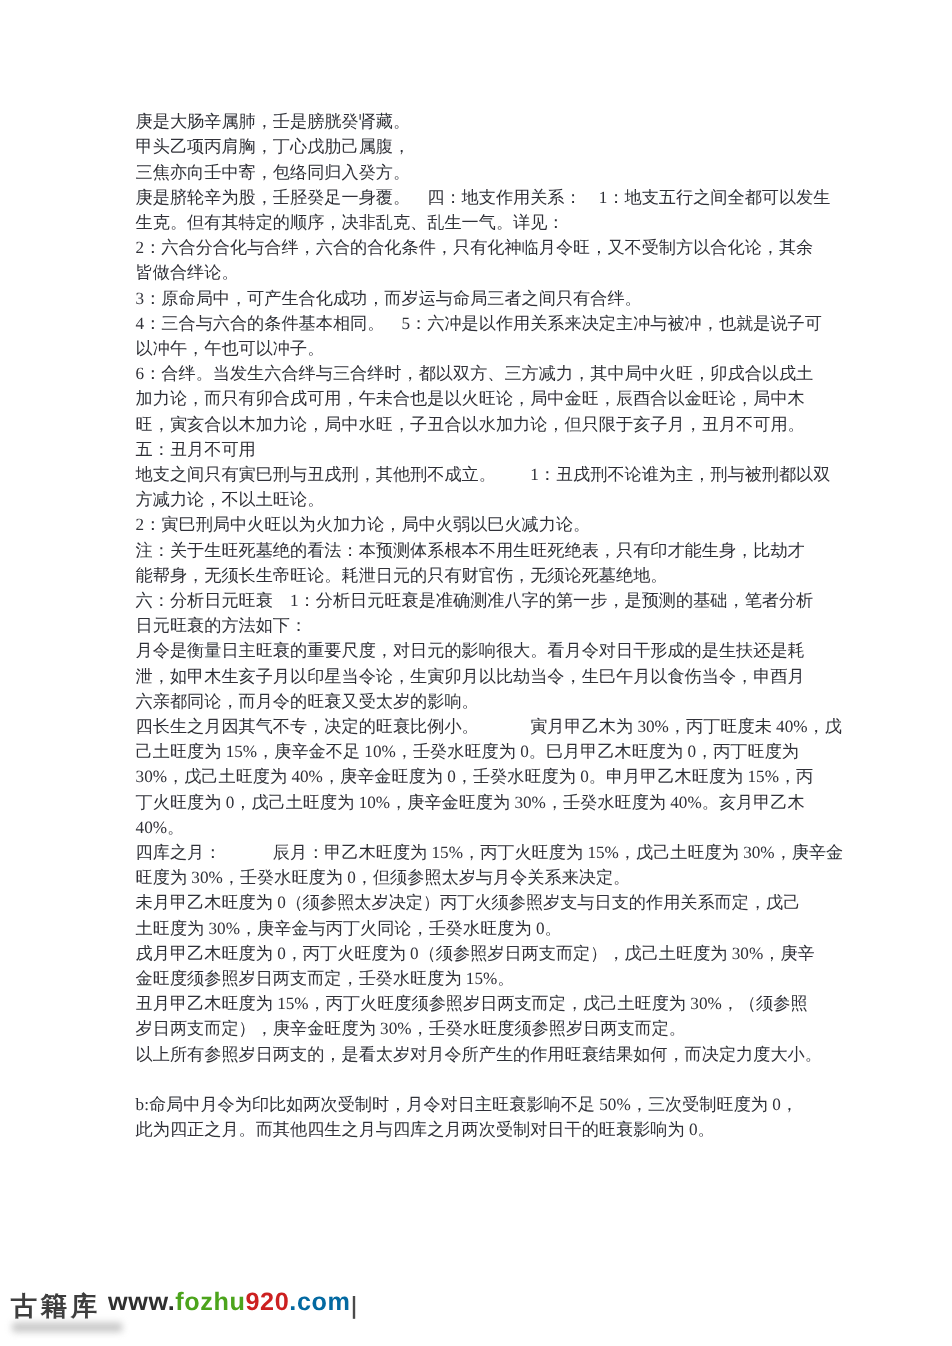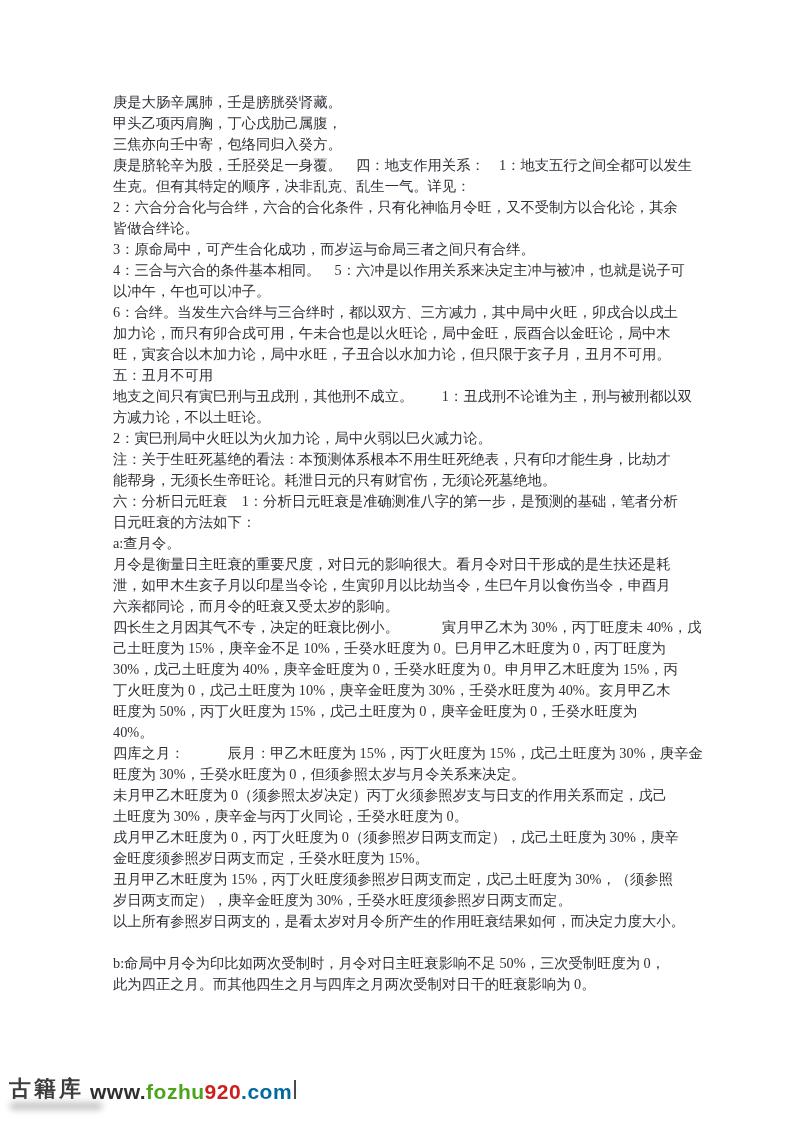--- a/index.html
+++ b/index.html
@@ -22,21 +22,21 @@
   }
   .text-block .line {
     white-space: pre;
     height: 21px;
   }
   .footer {
     position: absolute;
     left: 9px;
     top: 1074px;
     display: flex;
-    align-items: flex-end;
+    align-items: flex-start;
     font-weight: 700;
     font-family: "Liberation Sans", "DejaVu Sans", sans-serif;
   }
   .brand {
     font-size: 22px;
     letter-spacing: 3px;
     margin-right: 6px;
   }
   .url {
     font-size: 21px;
@@ -81,29 +81,27 @@
       <div class="line">加力论，而只有卯合戌可用，午未合也是以火旺论，局中金旺，辰酉合以金旺论，局中木</div>
       <div class="line">旺，寅亥合以木加力论，局中水旺，子丑合以水加力论，但只限于亥子月，丑月不可用。</div>
       <div class="line">五：丑月不可用</div>
       <div class="line">地支之间只有寅巳刑与丑戌刑，其他刑不成立。　　1：丑戌刑不论谁为主，刑与被刑都以双</div>
       <div class="line">方减力论，不以土旺论。</div>
       <div class="line">2：寅巳刑局中火旺以为火加力论，局中火弱以巳火减力论。</div>
       <div class="line">注：关于生旺死墓绝的看法：本预测体系根本不用生旺死绝表，只有印才能生身，比劫才</div>
       <div class="line">能帮身，无须长生帝旺论。耗泄日元的只有财官伤，无须论死墓绝地。</div>
       <div class="line">六：分析日元旺衰　1：分析日元旺衰是准确测准八字的第一步，是预测的基础，笔者分析</div>
       <div class="line">日元旺衰的方法如下：</div>
-      <div class="line">a:查月令。</div>
       <div class="line">月令是衡量日主旺衰的重要尺度，对日元的影响很大。看月令对日干形成的是生扶还是耗</div>
       <div class="line">泄，如甲木生亥子月以印星当令论，生寅卯月以比劫当令，生巳午月以食伤当令，申酉月</div>
       <div class="line">六亲都同论，而月令的旺衰又受太岁的影响。</div>
       <div class="line">四长生之月因其气不专，决定的旺衰比例小。　　　寅月甲乙木为 30%，丙丁旺度未 40%，戊</div>
       <div class="line">己土旺度为 15%，庚辛金不足 10%，壬癸水旺度为 0。巳月甲乙木旺度为 0，丙丁旺度为</div>
       <div class="line">30%，戊己土旺度为 40%，庚辛金旺度为 0，壬癸水旺度为 0。申月甲乙木旺度为 15%，丙</div>
       <div class="line">丁火旺度为 0，戊己土旺度为 10%，庚辛金旺度为 30%，壬癸水旺度为 40%。亥月甲乙木</div>
-      <div class="line">旺度为 50%，丙丁火旺度为 15%，戊己土旺度为 0，庚辛金旺度为 0，壬癸水旺度为</div>
       <div class="line">40%。</div>
       <div class="line">四库之月：　　　辰月：甲乙木旺度为 15%，丙丁火旺度为 15%，戊己土旺度为 30%，庚辛金</div>
       <div class="line">旺度为 30%，壬癸水旺度为 0，但须参照太岁与月令关系来决定。</div>
       <div class="line">未月甲乙木旺度为 0（须参照太岁决定）丙丁火须参照岁支与日支的作用关系而定，戊己</div>
       <div class="line">土旺度为 30%，庚辛金与丙丁火同论，壬癸水旺度为 0。</div>
       <div class="line">戌月甲乙木旺度为 0，丙丁火旺度为 0（须参照岁日两支而定），戊己土旺度为 30%，庚辛</div>
       <div class="line">金旺度须参照岁日两支而定，壬癸水旺度为 15%。</div>
       <div class="line">丑月甲乙木旺度为 15%，丙丁火旺度须参照岁日两支而定，戊己土旺度为 30%，（须参照</div>
       <div class="line">岁日两支而定），庚辛金旺度为 30%，壬癸水旺度须参照岁日两支而定。</div>
       <div class="line">以上所有参照岁日两支的，是看太岁对月令所产生的作用旺衰结果如何，而决定力度大小。</div>

